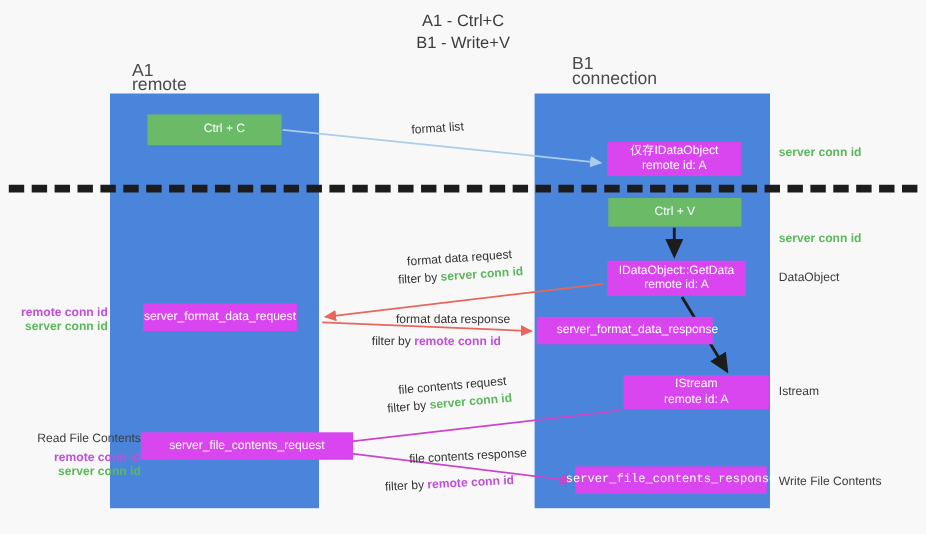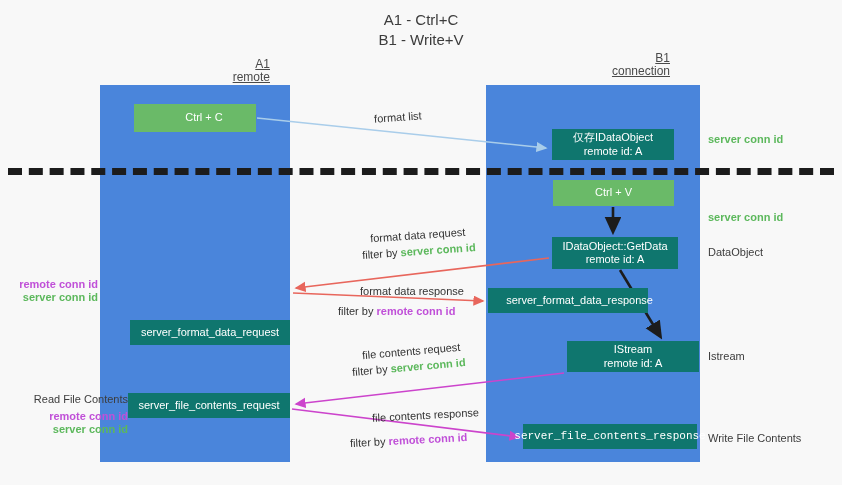--- a/index.html
+++ b/index.html
@@ -14,51 +14,51 @@
   .abs{position:absolute;}
 
   
   #title{
     left:0;top:10px;width:842px;text-align:center;
     font-size:15px;color:#3c3c3c;line-height:20px;
   }
 
   
   .col-head{
-    text-align:right;font-size:12px;color:#4a4a4a;line-height:13px;text-decoration:underline;
+    text-align:left;font-size:16px;color:#4a4a4a;line-height:13px;
   }
   #head-a{left:120px;top:58px;width:150px;}
   #head-b{left:520px;top:52px;width:150px;}
 
   
   .lane{background:#4a85db;}
   #lane-a{left:100px;top:85px;width:190px;height:377px;}
   #lane-b{left:486px;top:85px;width:214px;height:377px;}
 
   
   .node{
     box-sizing:border-box;
     display:flex;align-items:center;justify-content:center;
     flex-direction:column;
     color:#ffffff;font-size:11px;line-height:13.5px;
     text-align:center;
     padding:3px 6px;
   }
   .green{background:#6aba68;}
-  .orange{background:#0f766e;}
+  .orange{background:#d946ef;}
   .node .l2{font-size:11px;}
 
   #n-ctrlc{left:134px;top:104px;width:122px;height:28px;padding-left:24px;}
   #n-idataobject{left:552px;top:129px;width:122px;height:31px;}
   #n-ctrlv{left:553px;top:180px;width:121px;height:26px;}
   #n-getdata{left:552px;top:237px;width:126px;height:32px;}
-  #n-fmt-req{left:130px;top:276px;width:160px;height:25px;margin-top:44px;}
+  #n-fmt-req{left:130px;top:276px;width:140px;height:25px;}
   #n-fmt-res{left:488px;top:288px;width:160px;height:25px;padding-left:29px;}
   #n-istream{left:567px;top:341px;width:132px;height:31px;}
-  #n-file-req{left:128px;top:393px;width:162px;height:25px;}
+  #n-file-req{left:128px;top:393px;width:193px;height:25px;}
   #n-file-res{left:523px;top:424px;width:174px;height:25px;font-family:Liberation Mono, monospace;}
 
   
   .side-note{font-size:11px;color:#3c3c3c;}
   .conn-green{color:#5cb85c;font-weight:bold;font-size:11px;}
   .conn-purple{color:#c050d8;font-weight:bold;font-size:11px;}
   #note-sci-1{left:708px;top:133px;}
   #note-sci-2{left:708px;top:211px;}
   #note-dataobject{left:708px;top:246px;}
   #note-istream{left:708px;top:350px;}

